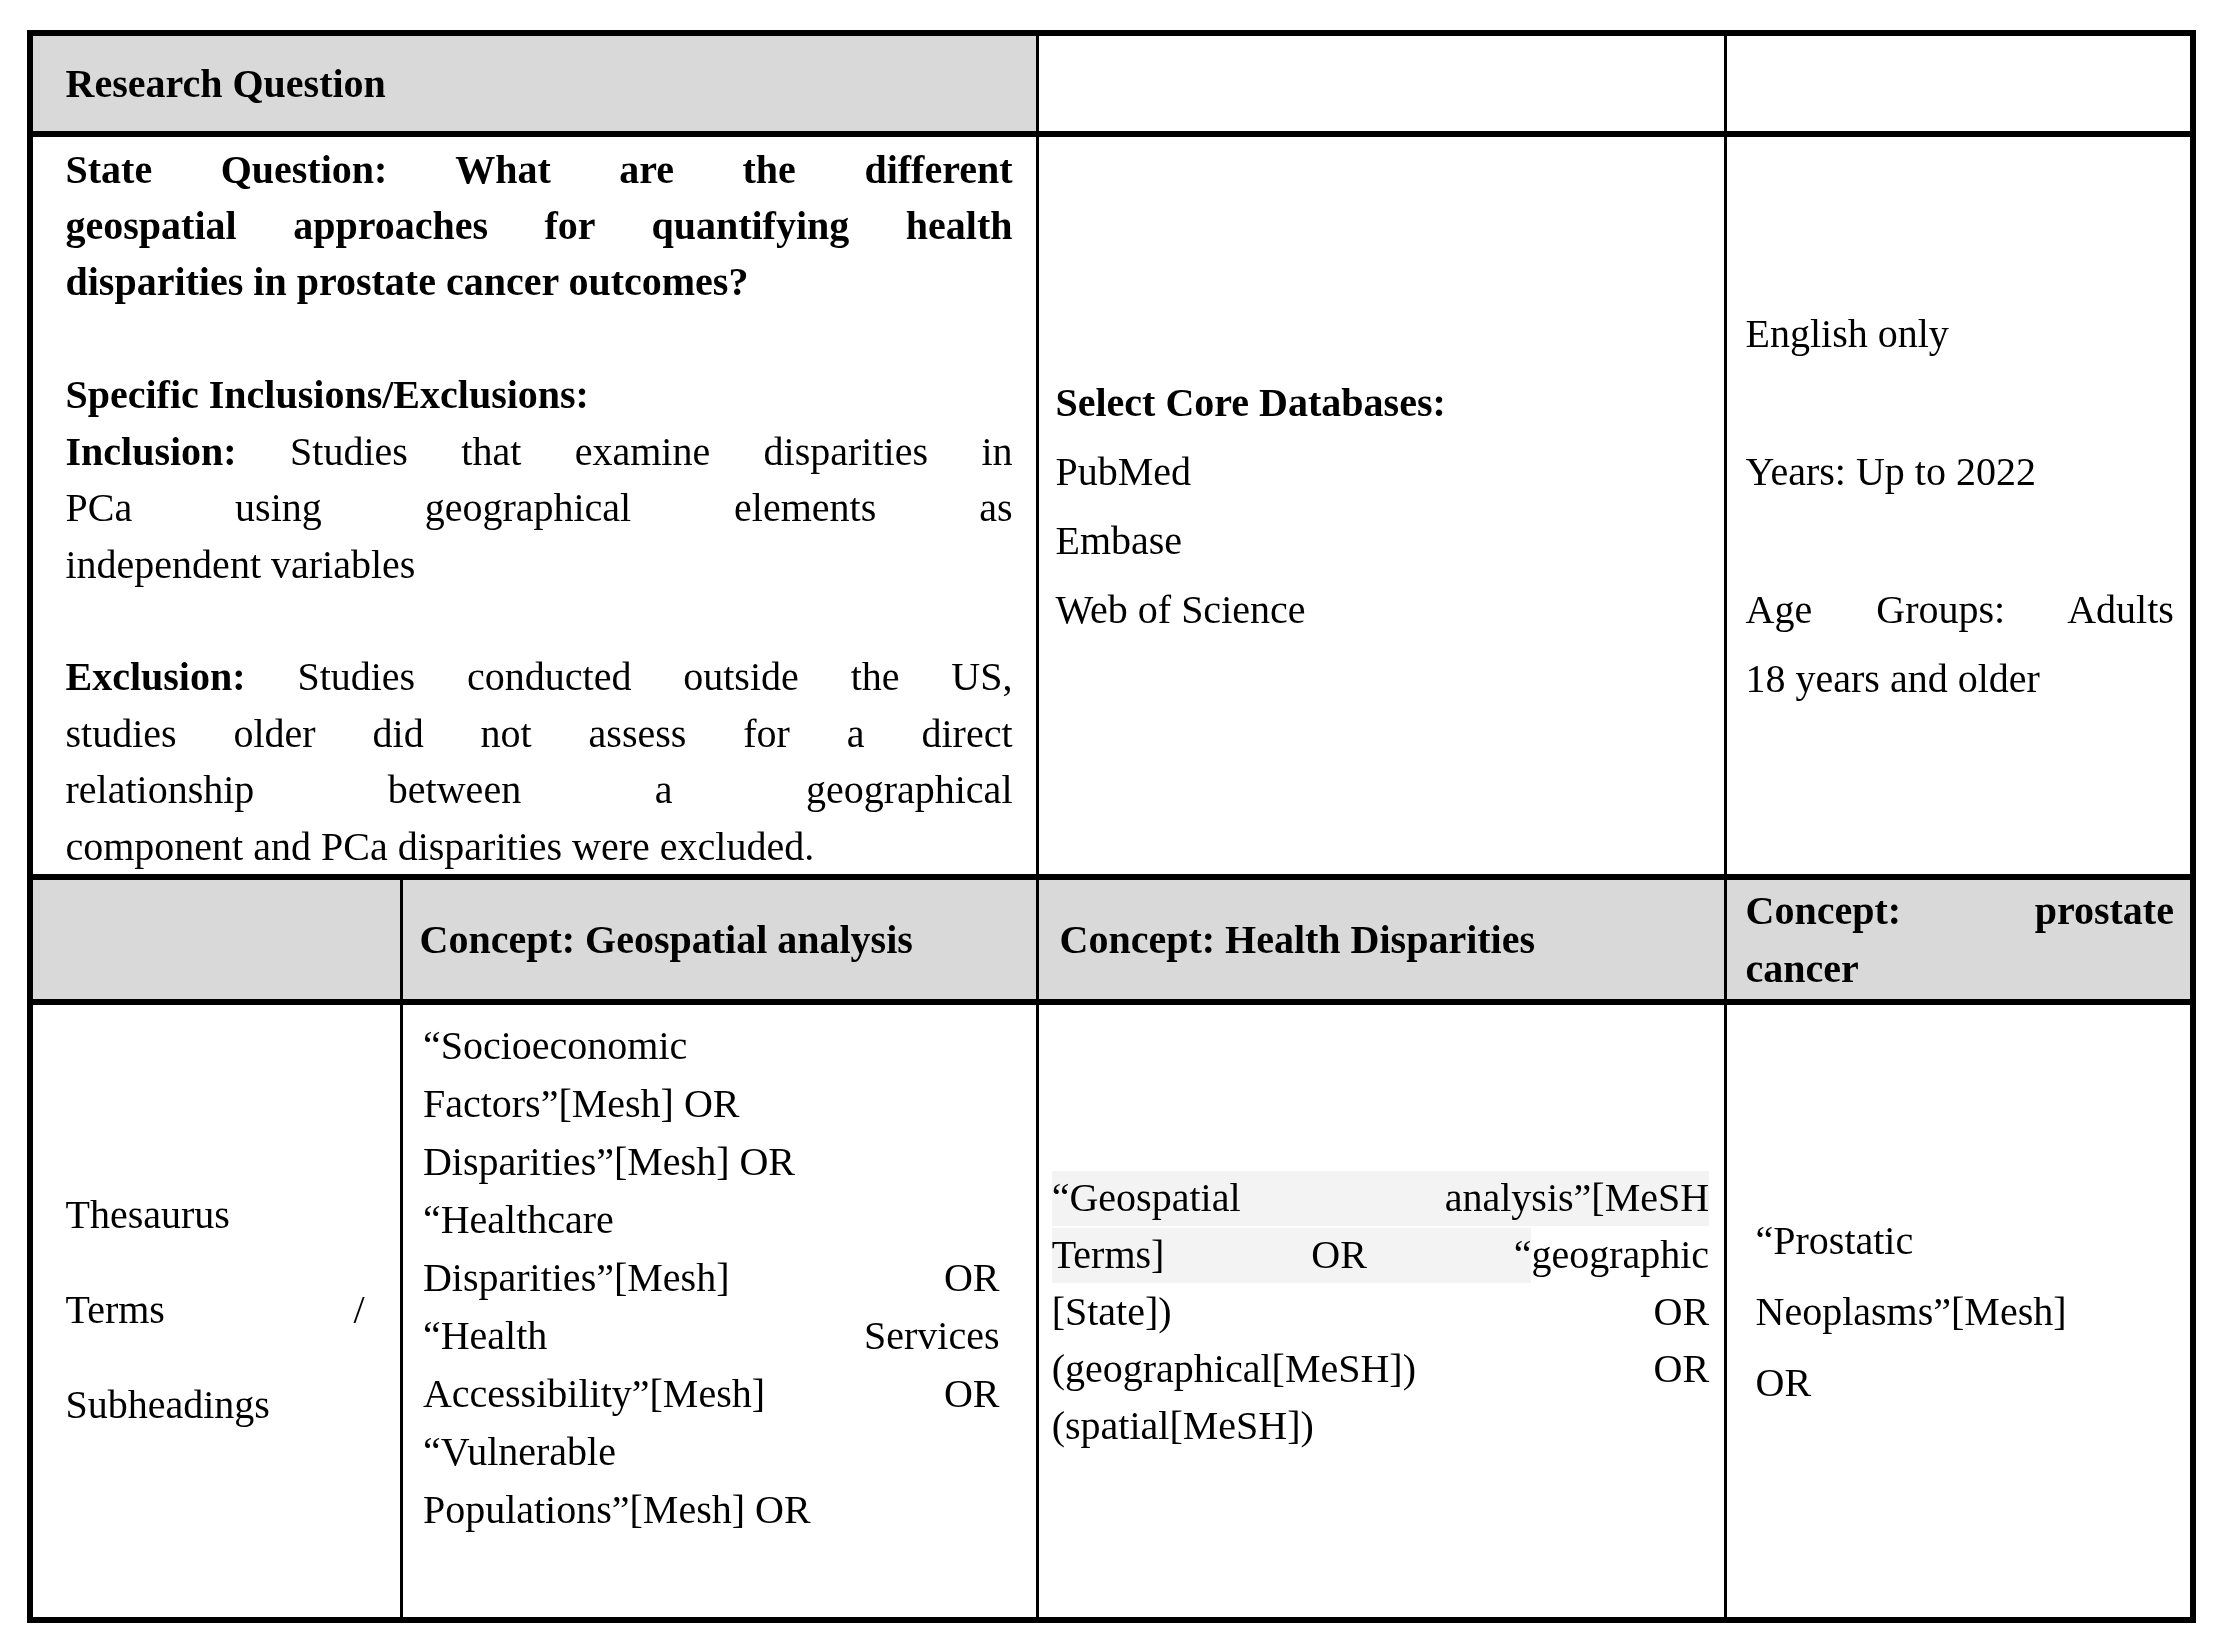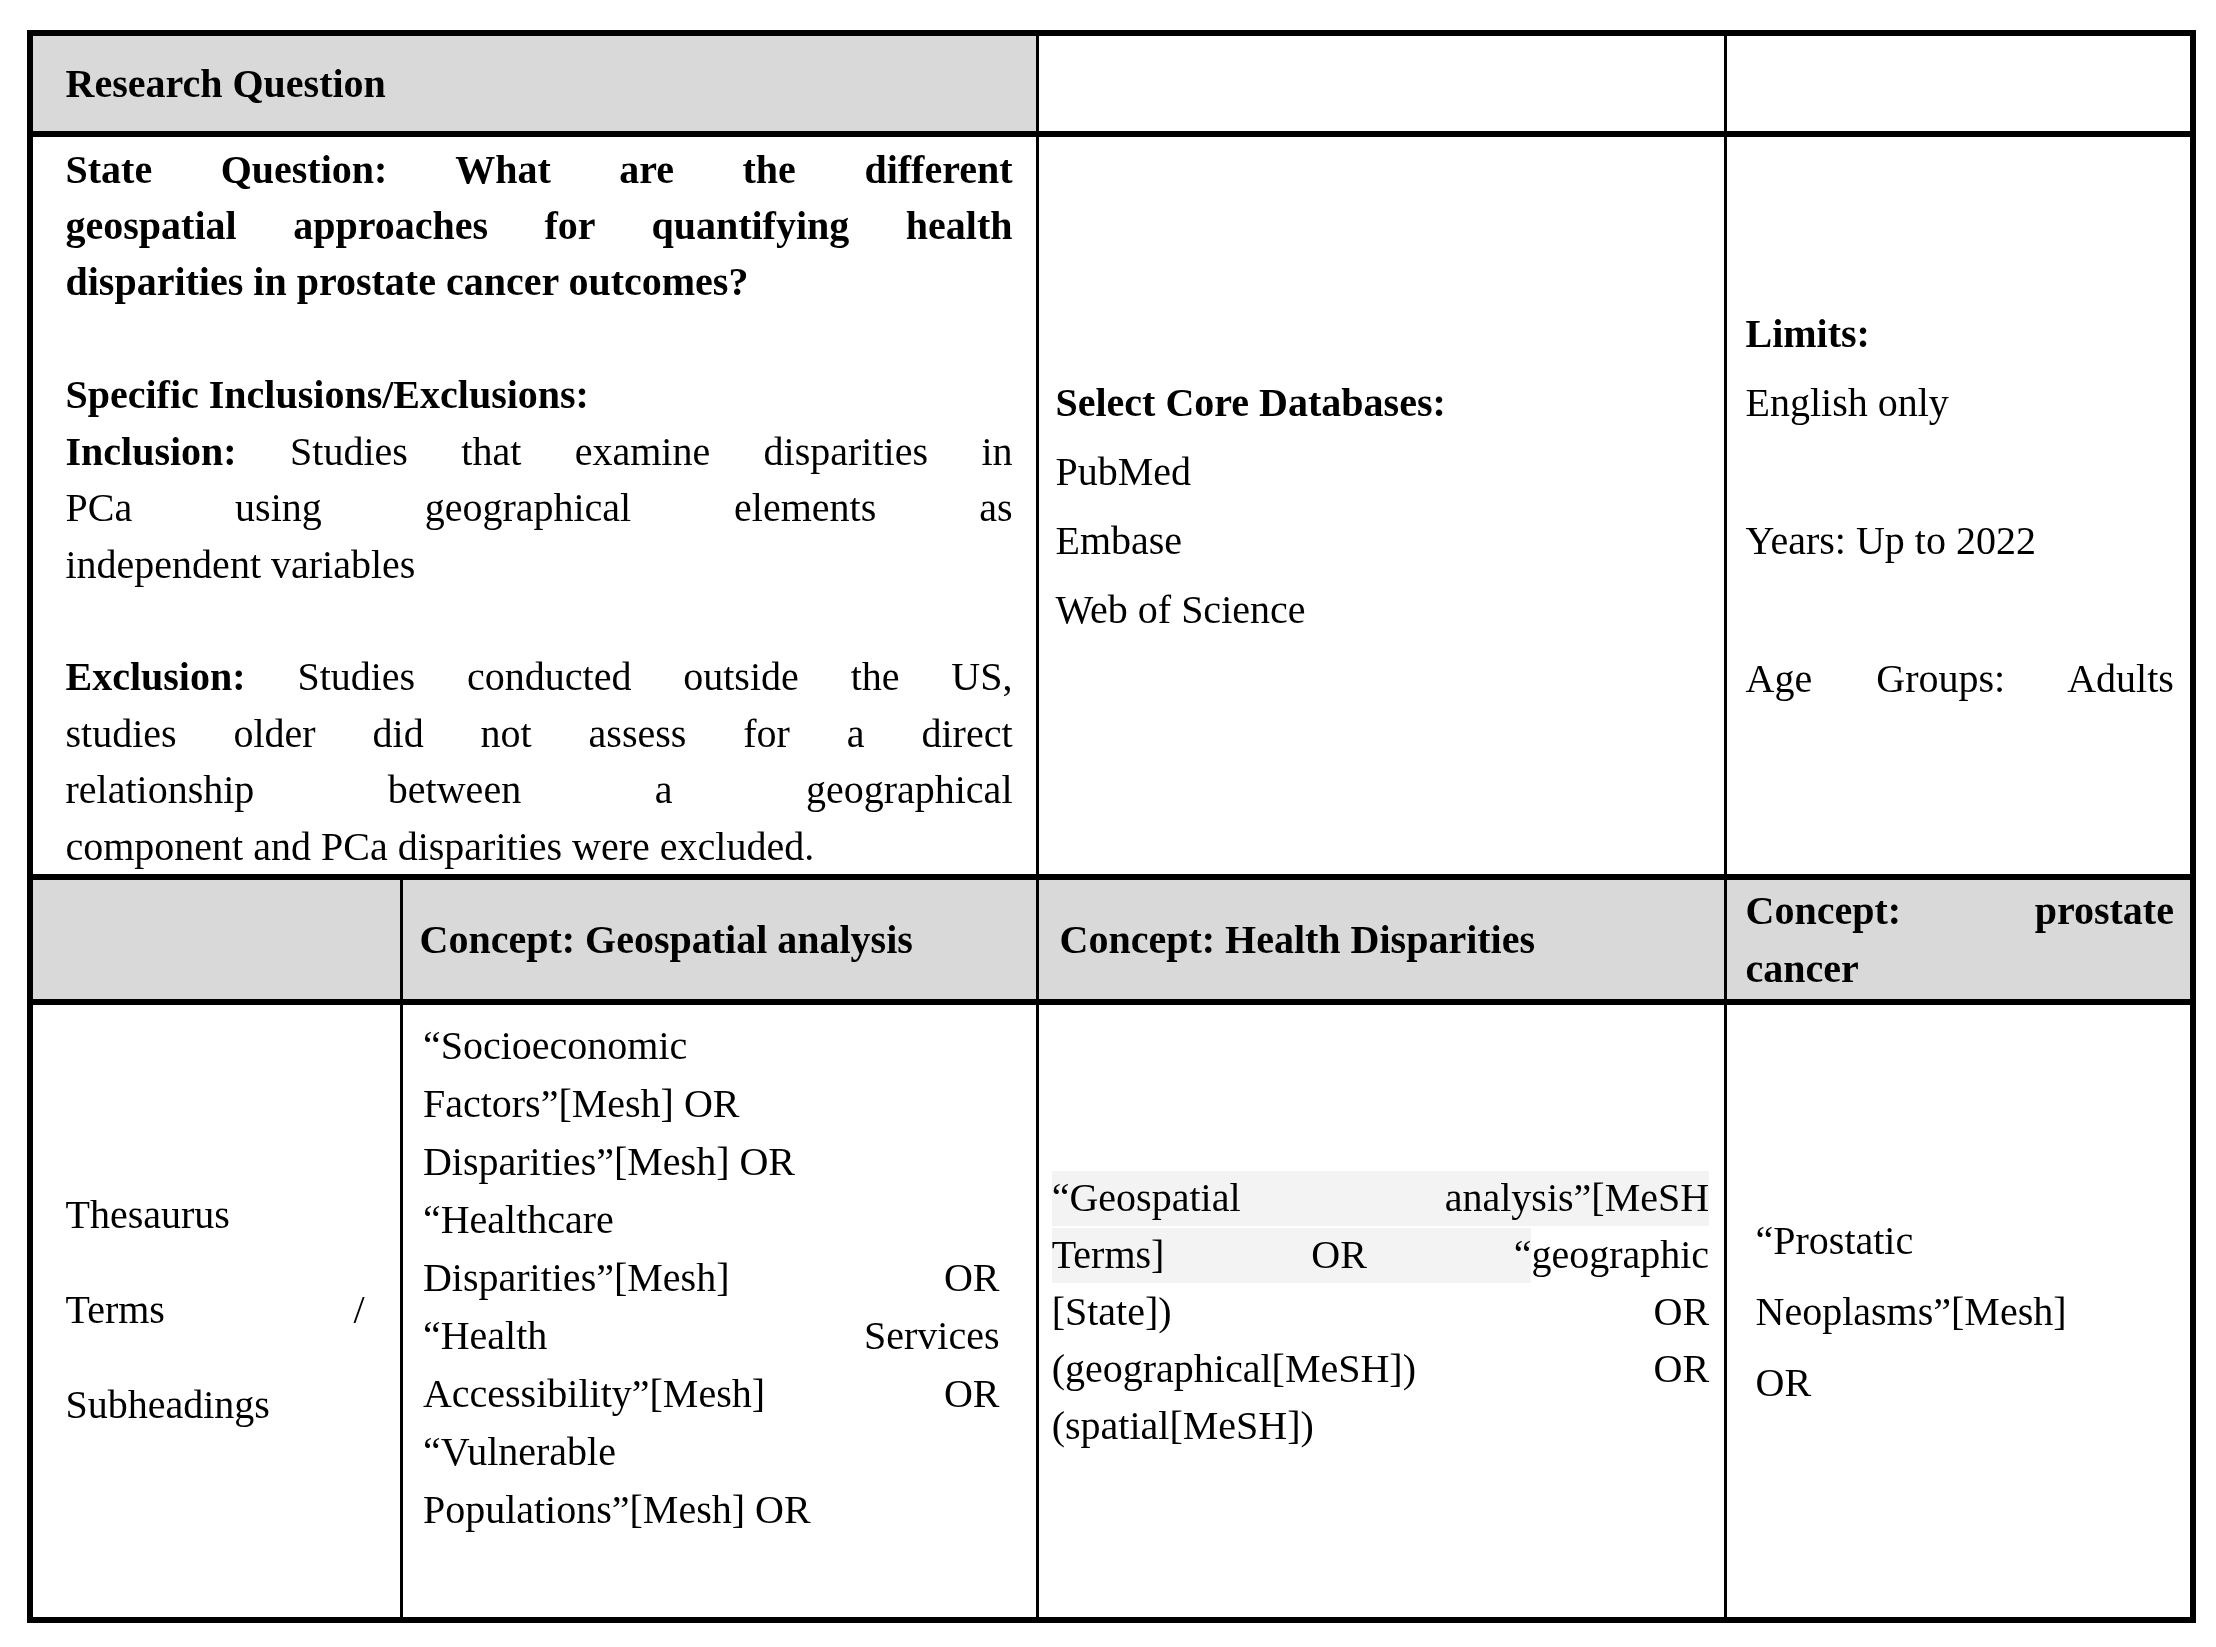--- a/index.html
+++ b/index.html
@@ -93,26 +93,26 @@
       <div class="ln jl">relationship between a geographical</div>
       <div class="ln">component and PCa disparities were excluded.</div>
     </div>
   <div class="cell bb br cell-databases">
       <div class="ln"><b>Select Core Databases:</b></div>
       <div class="ln">PubMed</div>
       <div class="ln">Embase</div>
       <div class="ln">Web of Science</div>
     </div>
   <div class="cell bb cell-limits">
-      <div class="ln"><b>Limits:</b></div>
       <div class="ln">English only</div>
       <div class="ln">&nbsp;</div>
       <div class="ln">Years: Up to 2022</div>
       <div class="ln">&nbsp;</div>
       <div class="ln jl">Age Groups: Adults</div>
+      <div class="ln">18 years and older</div>
     </div>
 
   <div class="cell gray bb br"></div>
   <div class="cell gray bb br cell-concept-b bold">
     <div class="ln">Concept: Geospatial analysis</div>
   </div>
   <div class="cell gray bb br cell-concept-a2 bold">
     <div class="ln">Concept: Health Disparities</div>
   </div>
   <div class="cell gray bb cell-concept-c bold">

